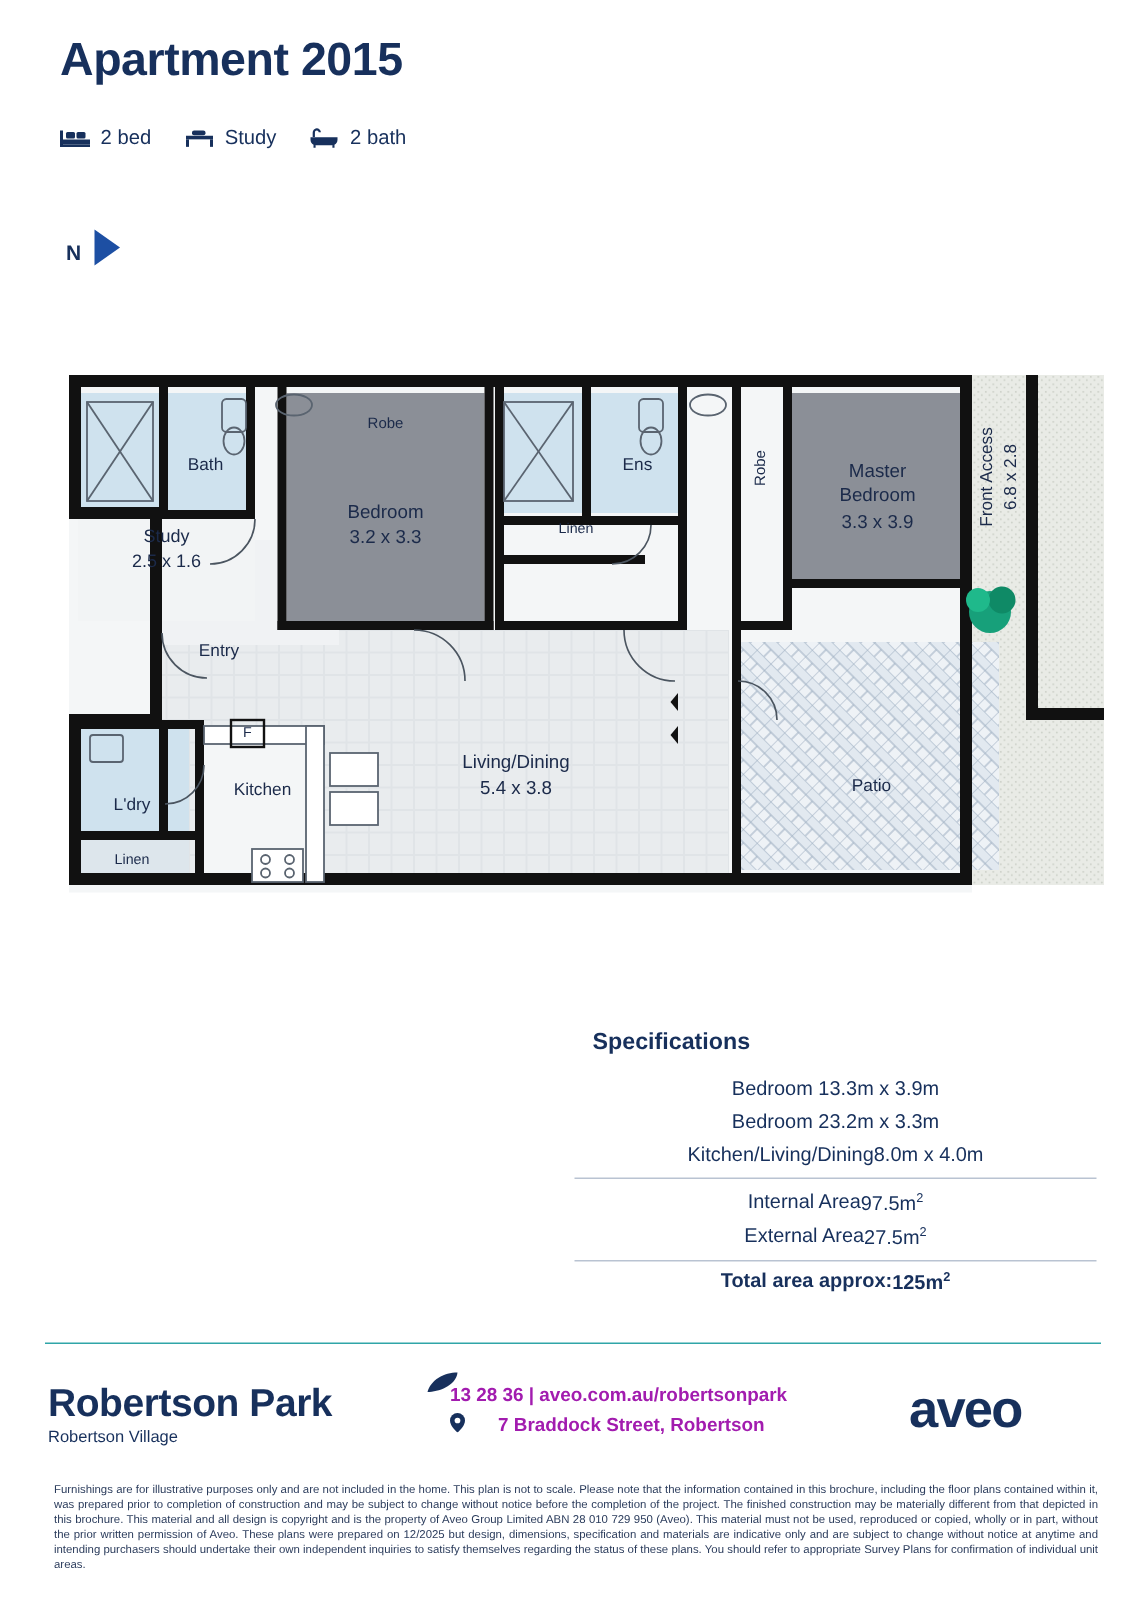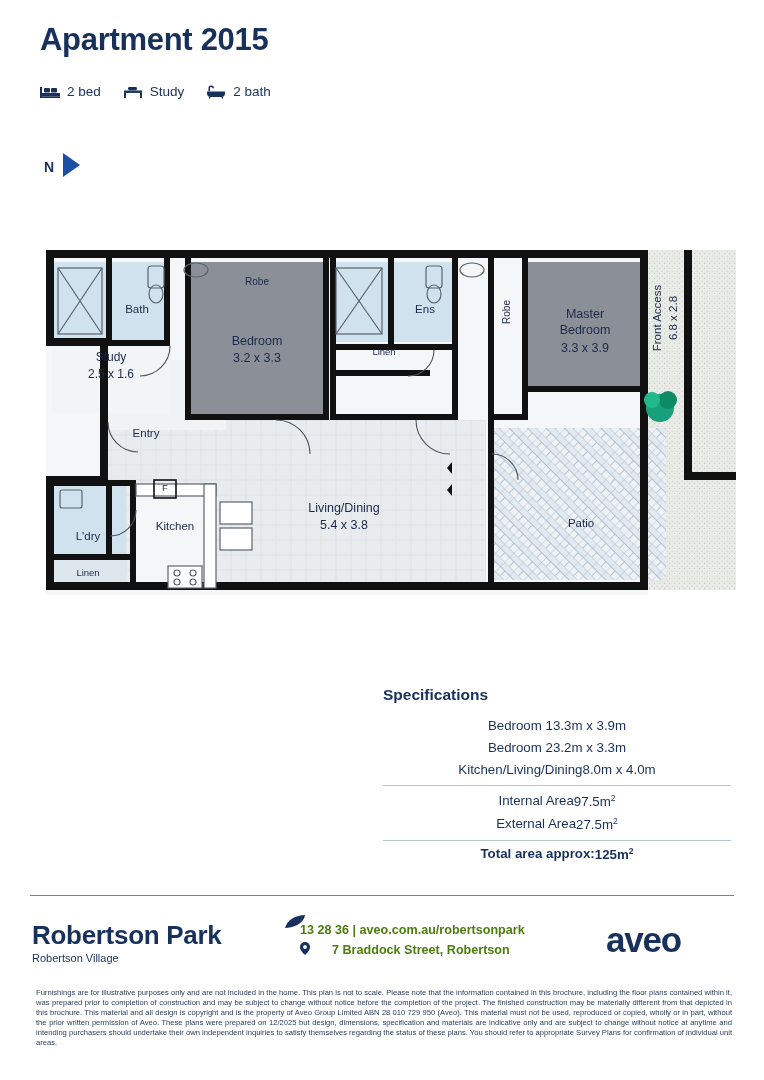--- a/index.html
+++ b/index.html
@@ -30,39 +30,39 @@
 
   .compass { position:absolute; left:44px; top:152px; display:flex; align-items:center; gap:6px; }
   .compass .n { font-size:14px; font-weight:bold; color:#17305c; }
 
   
   .plan { position:absolute; left:36px; top:240px; width:700px; height:375px; }
   .plan svg { display:block; }
 
   
   .specs { position:absolute; left:383px; top:686px; width:348px; }
-  .specs h2 { margin:0 0 10px 0; font-size:15.5px; font-weight:bold; color:#17305c; }
+  .specs h2 { margin:0 0 10px 12px; font-size:15.5px; font-weight:bold; color:#17305c; }
   .spec-row {
     display:flex; justify-content:center;
     font-size:13.3px; color:#17305c;
     padding:3.5px 0;
   }
   .spec-row.area { border-top:1px solid #b9c3d2; margin-top:5px; padding-top:7px; }
   .spec-row.area2 { padding-top:3px; }
   .spec-row.total { border-top:1px solid #b9c3d2; margin-top:4px; padding-top:5px; font-weight:bold; }
   .spec-row .val sup { font-size:8.5px; }
 
   
   .footer-rule { position:absolute; left:30px; top:895px; width:704px; height:1px; background:#2fa5a8; }
   .brand { position:absolute; left:32px; top:920px; }
   .brand .name { font-size:26px; font-weight:bold; color:#17305c; letter-spacing:-0.3px; }
   .brand .sub { font-size:11px; color:#17305c; margin-top:1px; }
   .brand-leaf { position:absolute; left:252px; top:-6px; }
 
-  .contact { position:absolute; left:300px; top:923px; font-size:12.6px; font-weight:bold; color:#4d7c0f; }
+  .contact { position:absolute; left:300px; top:923px; font-size:12.6px; font-weight:bold; color:#a21caf; }
   .contact .line2 { margin-top:5px; display:flex; align-items:center; gap:22px; }
 
   .aveo { position:absolute; left:606px; top:920px; font-size:35px; font-weight:bold; color:#17305c; letter-spacing:-1.2px; }
 
   .disclaimer {
     position:absolute; left:36px; top:988px; width:696px;
     font-size:7.6px; line-height:1.32; color:#2b3c5c; text-align:justify;
   }
 </style>
 </head>

